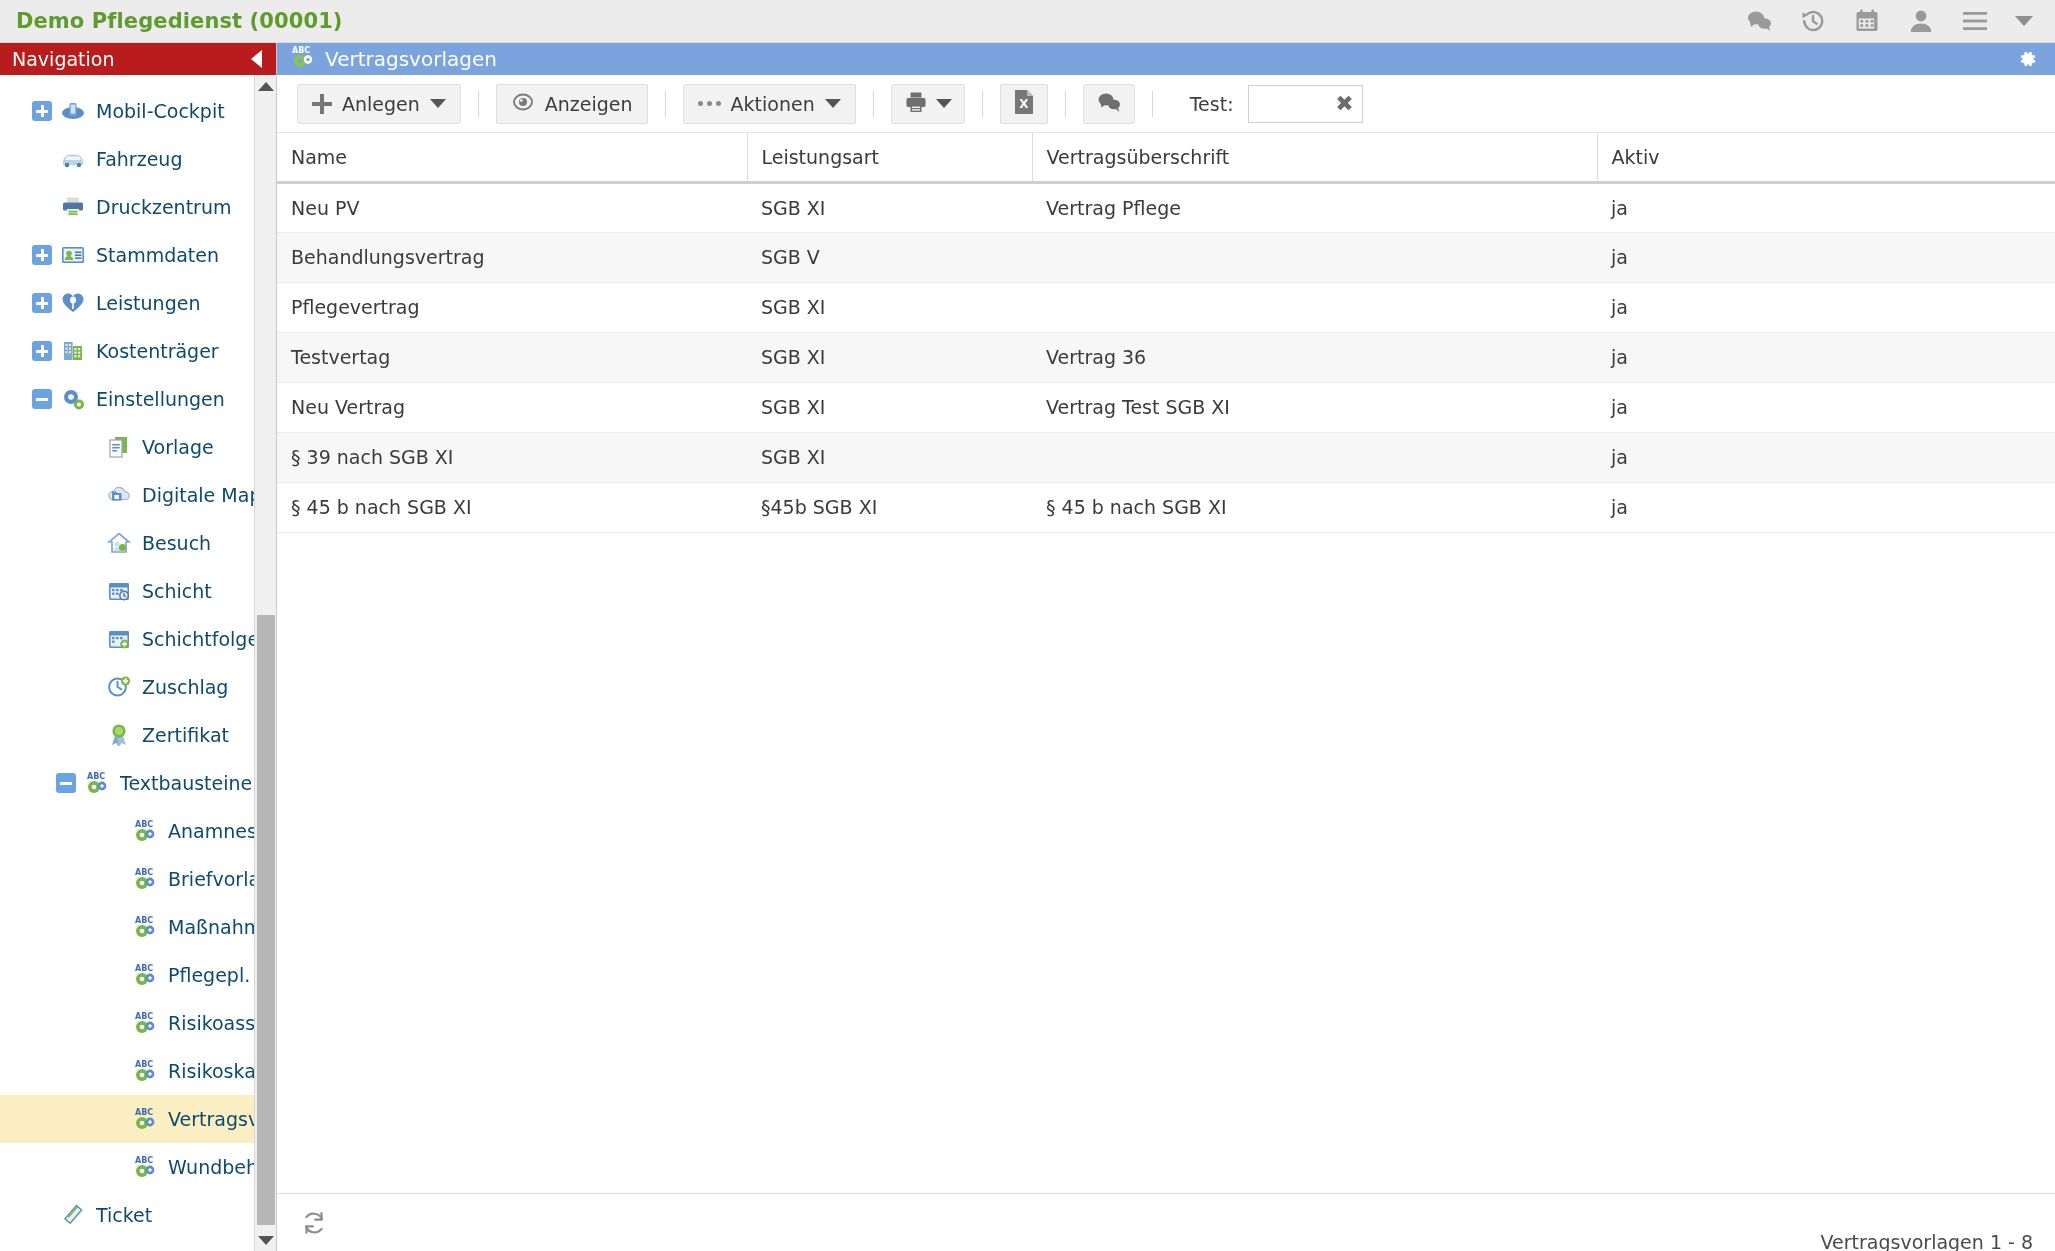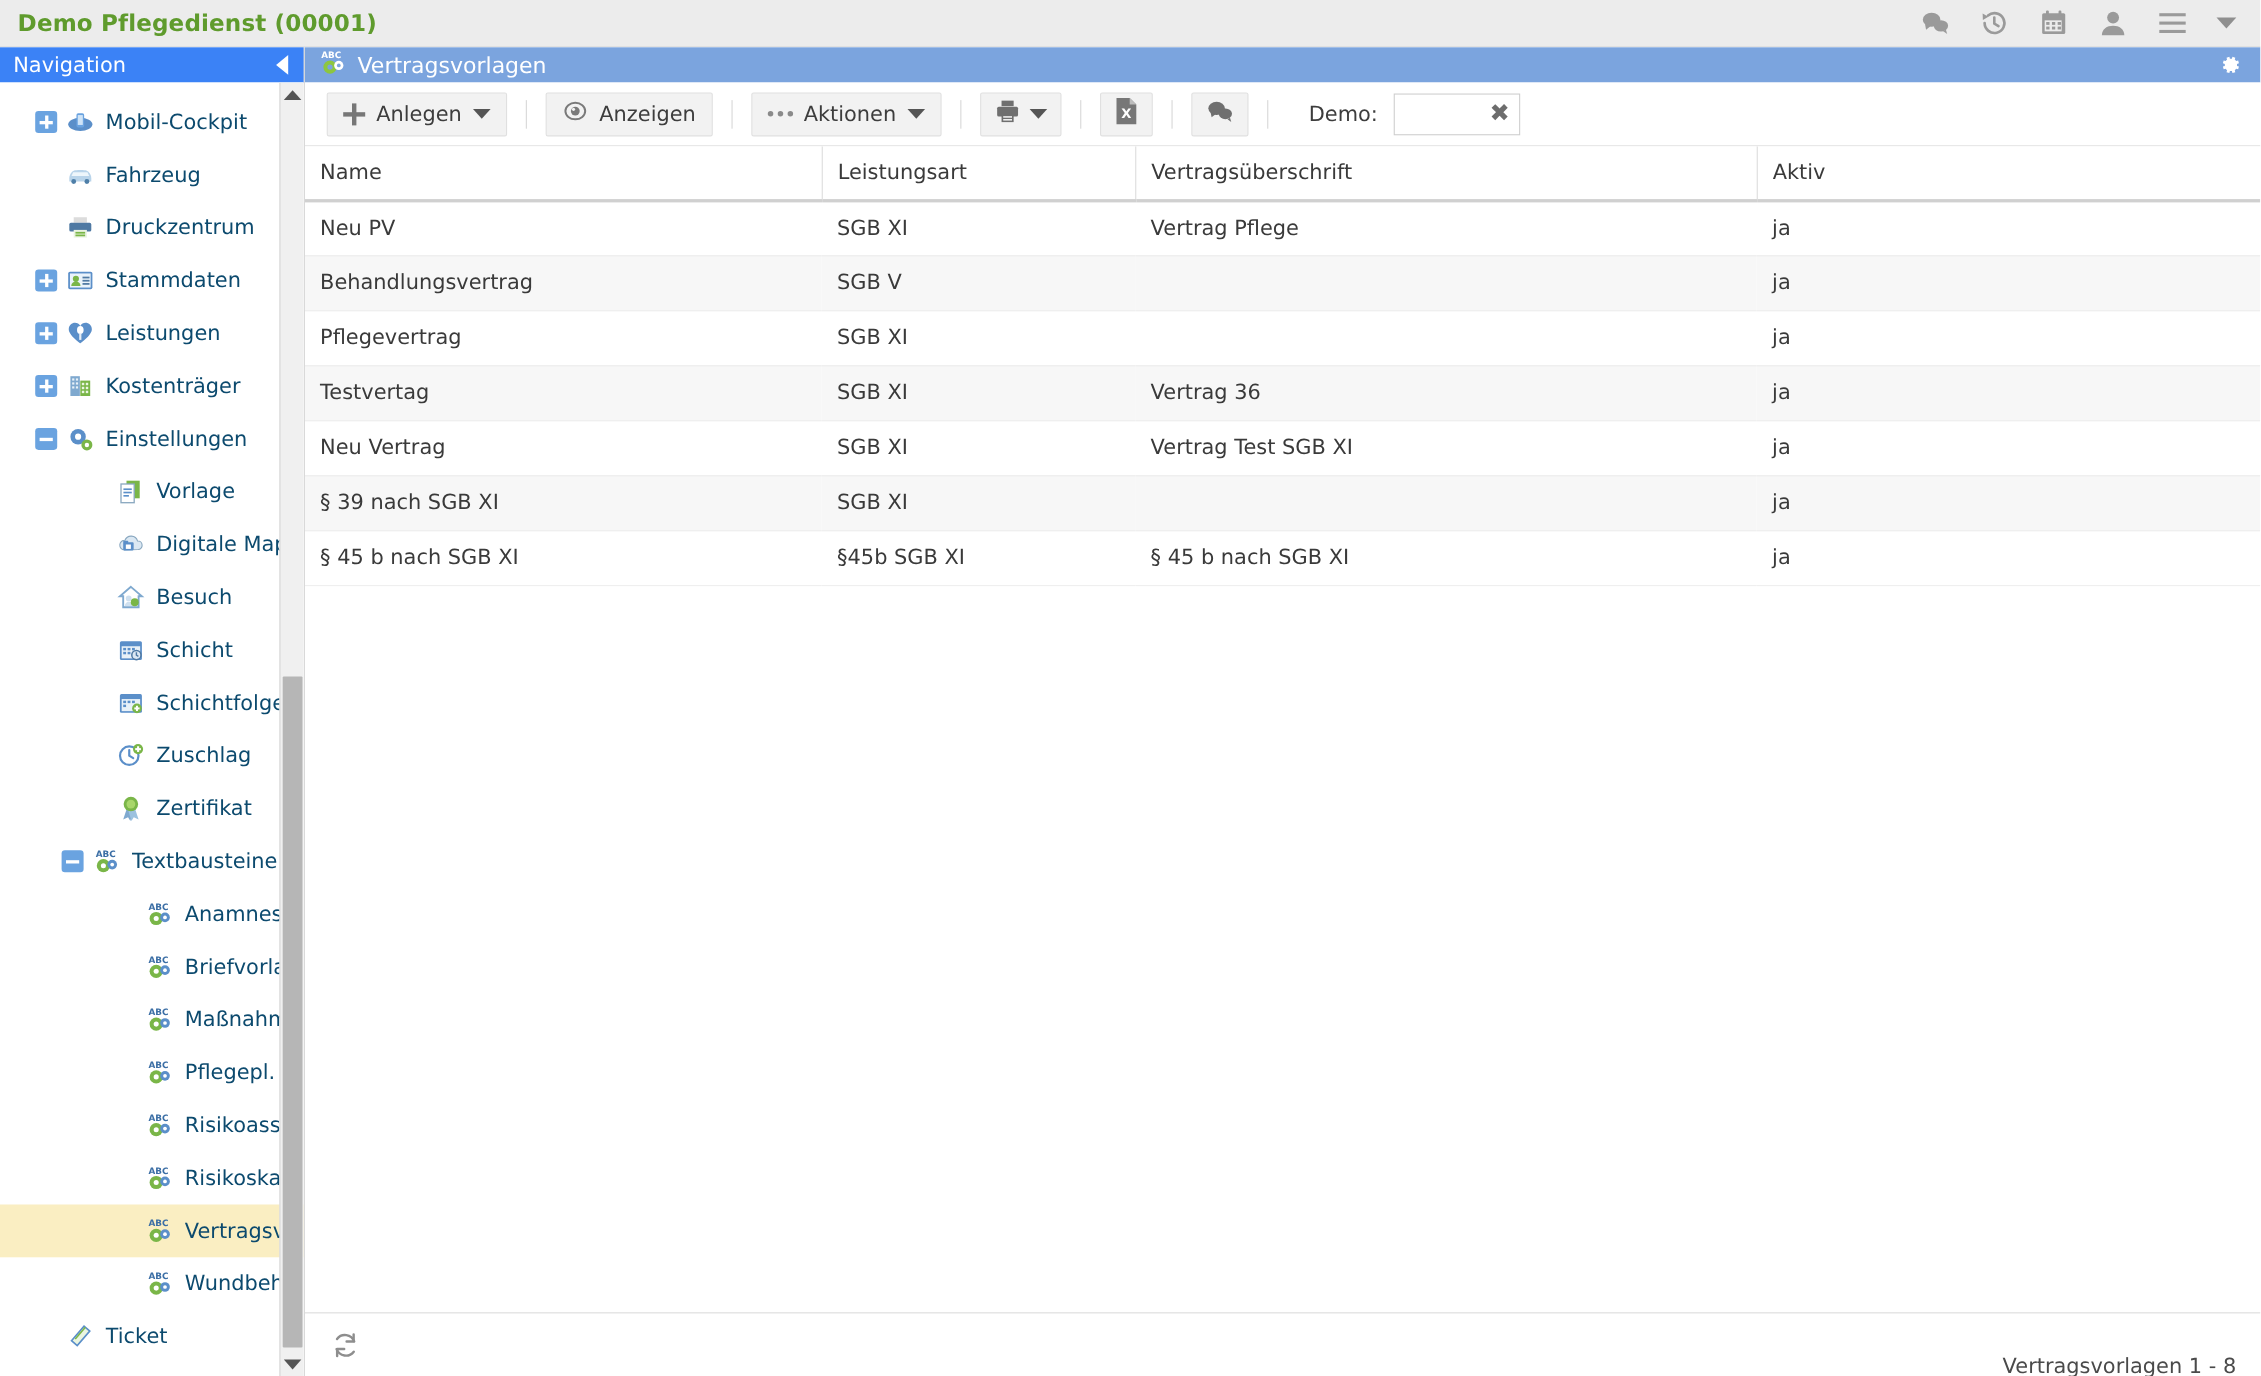--- a/index.html
+++ b/index.html
@@ -26,21 +26,21 @@
   .ticon svg { display:block; }
   .caret-mini { width:0;height:0;border-left:9px solid transparent;border-right:9px solid transparent;border-top:10px solid #8f8f8f; }
 
   
   .body-row { display:flex; flex:1 1 auto; min-height:0; }
 
   
   .sidebar { width:277px; flex:0 0 277px; display:flex; flex-direction:column; background:#fff;
              border-right:1px solid #c9c9c9; position:relative; }
   .nav-header {
-    height:32px; background:#3b82f6; color:#fff; display:flex; align-items:center;
+    height:32px; background:#b91c1c; color:#fff; display:flex; align-items:center;
     justify-content:space-between; padding:0 10px 0 12px; font-size:19px; flex:0 0 32px;
   }
   .nav-collapse { width:0;height:0;border-top:9px solid transparent;border-bottom:9px solid transparent;
                   border-right:11px solid #ffffff; margin-right:4px; }
   .nav-scroll-wrap { flex:1 1 auto; position:relative; overflow:hidden; background:#fff; }
   .nav-list { padding-top:12px; }
   .nav-item { display:flex; align-items:center; height:48px; white-space:nowrap; font-size:19px; color:#0c4a6e;
               padding-right:6px; overflow:hidden; }
   .nav-item.sel { background:#faeec2; }
   .nav-item .expander { width:20px; height:20px; flex:0 0 20px; margin-right:8px; border-radius:3px;
@@ -610,21 +610,21 @@
             <svg width="26" height="24" viewBox="0 0 26 24" fill="#6f6f6f">
               <ellipse cx="10" cy="9.5" rx="7.5" ry="6"></ellipse>
               <path d="M4.5 13 l1 4.6 3.8-3z"></path>
               <ellipse cx="18" cy="14.5" rx="6" ry="4.8"></ellipse>
               <path d="M22.2 18 l1.1 3.8 -3.4-2.5z"></path>
             </svg>
           </span>
         </div>
         <div class="tsep"></div>
         <div class="search-wrap">
-          <span class="search-label">Demo:</span>
+          <span class="search-label">Test:</span>
           <div class="search-box">
             <span class="x-ico">✖</span>
           </div>
         </div>
       </div>
 
       <div class="grid-wrap">
         <table class="grid">
           <colgroup>
               <col class="c0">

